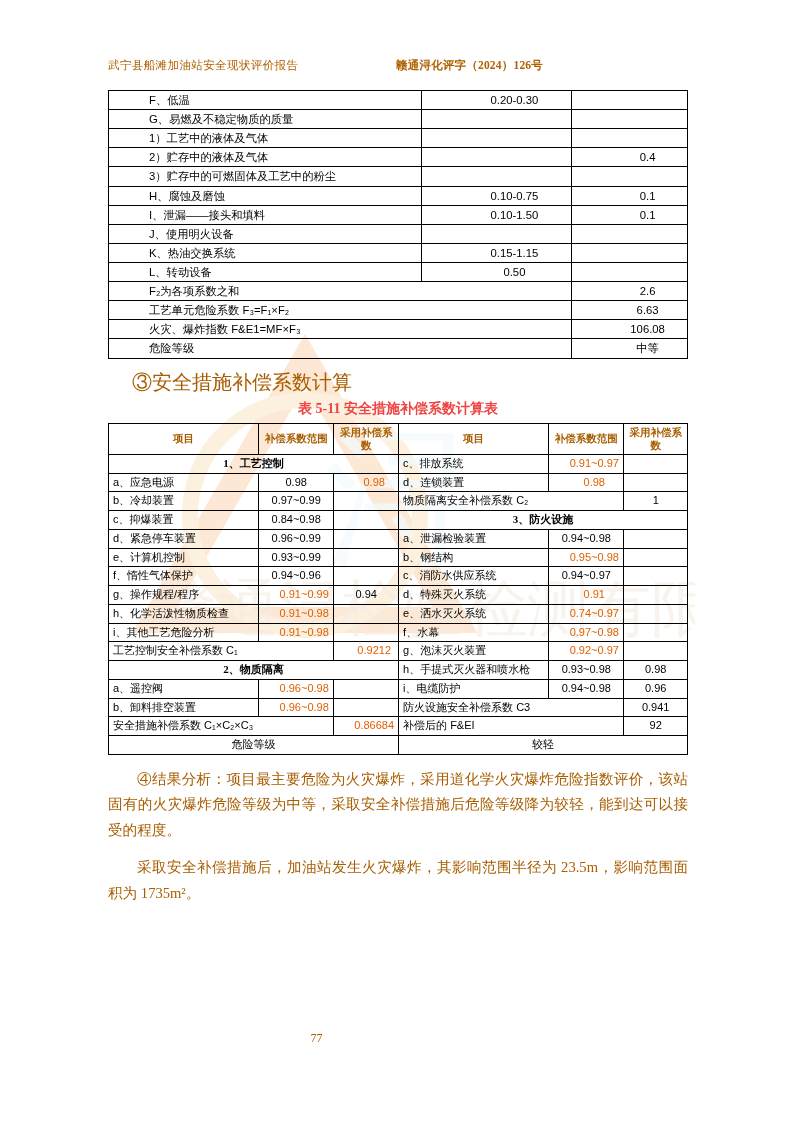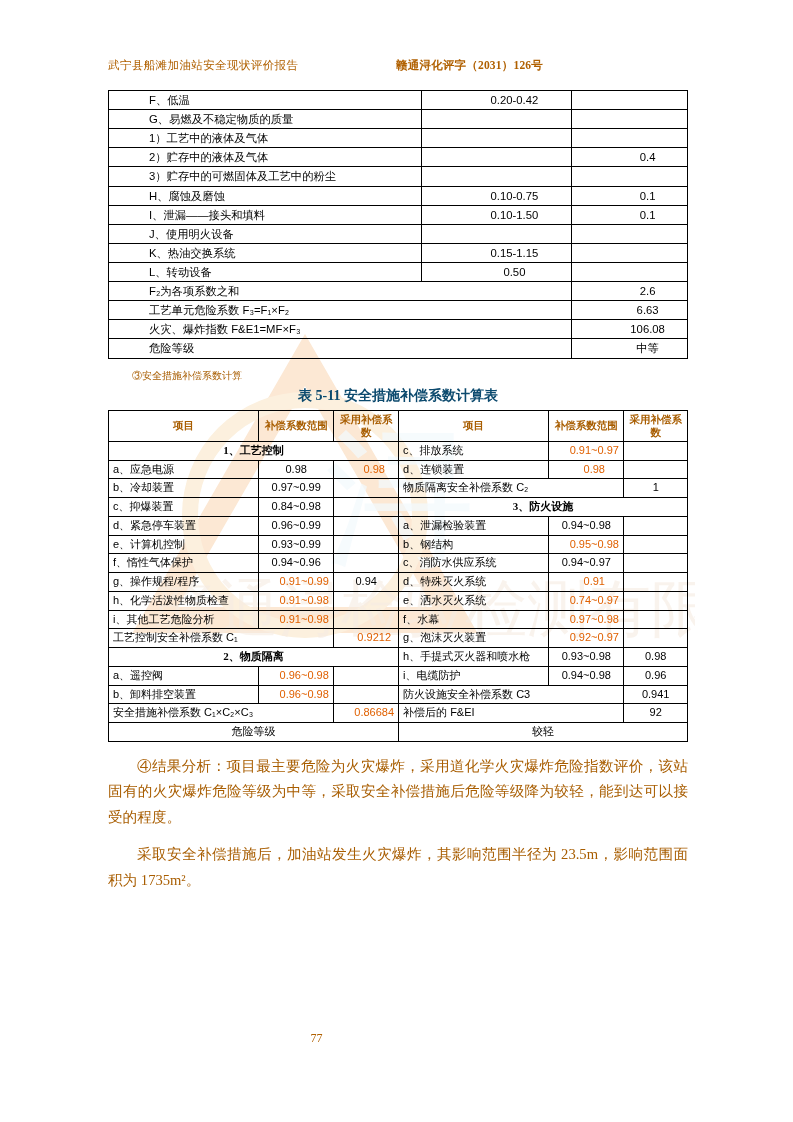--- a/index.html
+++ b/index.html
@@ -81,30 +81,30 @@
 
   
   #table-510 td { font-size: 11.3px; padding-left: 40px; }
   #table-510 .col-name { width: 54%; }
   #table-510 .col-range { width: 26%; }
   #table-510 .col-used { width: 20%; }
 
   
   .sec-heading {
     margin: 10px 0 4px 0;
-    font-size: 10px;
+    font-size: 20px;
     font-family: "Liberation Serif", serif;
     color: #a85d00;
     text-indent: 24px;
   }
   .tbl-title {
     text-align: center;
     font-size: 14px;
     font-weight: bold;
-    color: #0c4a6e;
+    color: #ef4444;
     margin: 2px 0 5px 0;
     font-family: "Liberation Serif", serif;
   }
 
   
   #table-511 td {
     font-size: 11px;
     height: 17px;
   }
   #table-511 .hdr td {
@@ -160,30 +160,30 @@
         <polygon points="210,60 360,320 60,320" fill="none" stroke="#f0a050" stroke-width="26"></polygon>
         <circle cx="210" cy="215" r="115" fill="none" stroke="#f0c27a" stroke-width="16"></circle>
         <text x="230" y="250" font-family="Liberation Sans, sans-serif" font-size="150" fill="#cfe8f5" opacity="0.75">浔</text>
         <text x="60" y="330" font-family="Liberation Serif, serif" font-size="62" fill="#d9b08a" opacity="0.6">赣通浔检验检测有限公司</text>
       </g>
     </svg>
   </div>
 
   <div class="header">
     <div class="left">武宁县船滩加油站安全现状评价报告</div>
-    <div class="right">赣通浔化评字（2031）126号</div>
+    <div class="right">赣通浔化评字（2024）126号</div>
   </div>
 
   <div class="content">
 
     <table id="table-510">
       <tbody>
         <tr>
           <td class="l col-name">F、低温</td>
-          <td class="c col-range">0.20-0.42</td>
+          <td class="c col-range">0.20-0.30</td>
           <td class="c col-used"></td>
         </tr>
         <tr>
           <td class="l">G、易燃及不稳定物质的质量</td>
           <td class="c"></td>
           <td class="c"></td>
         </tr>
         <tr>
           <td class="l">1）工艺中的液体及气体</td>
           <td class="c"></td>

